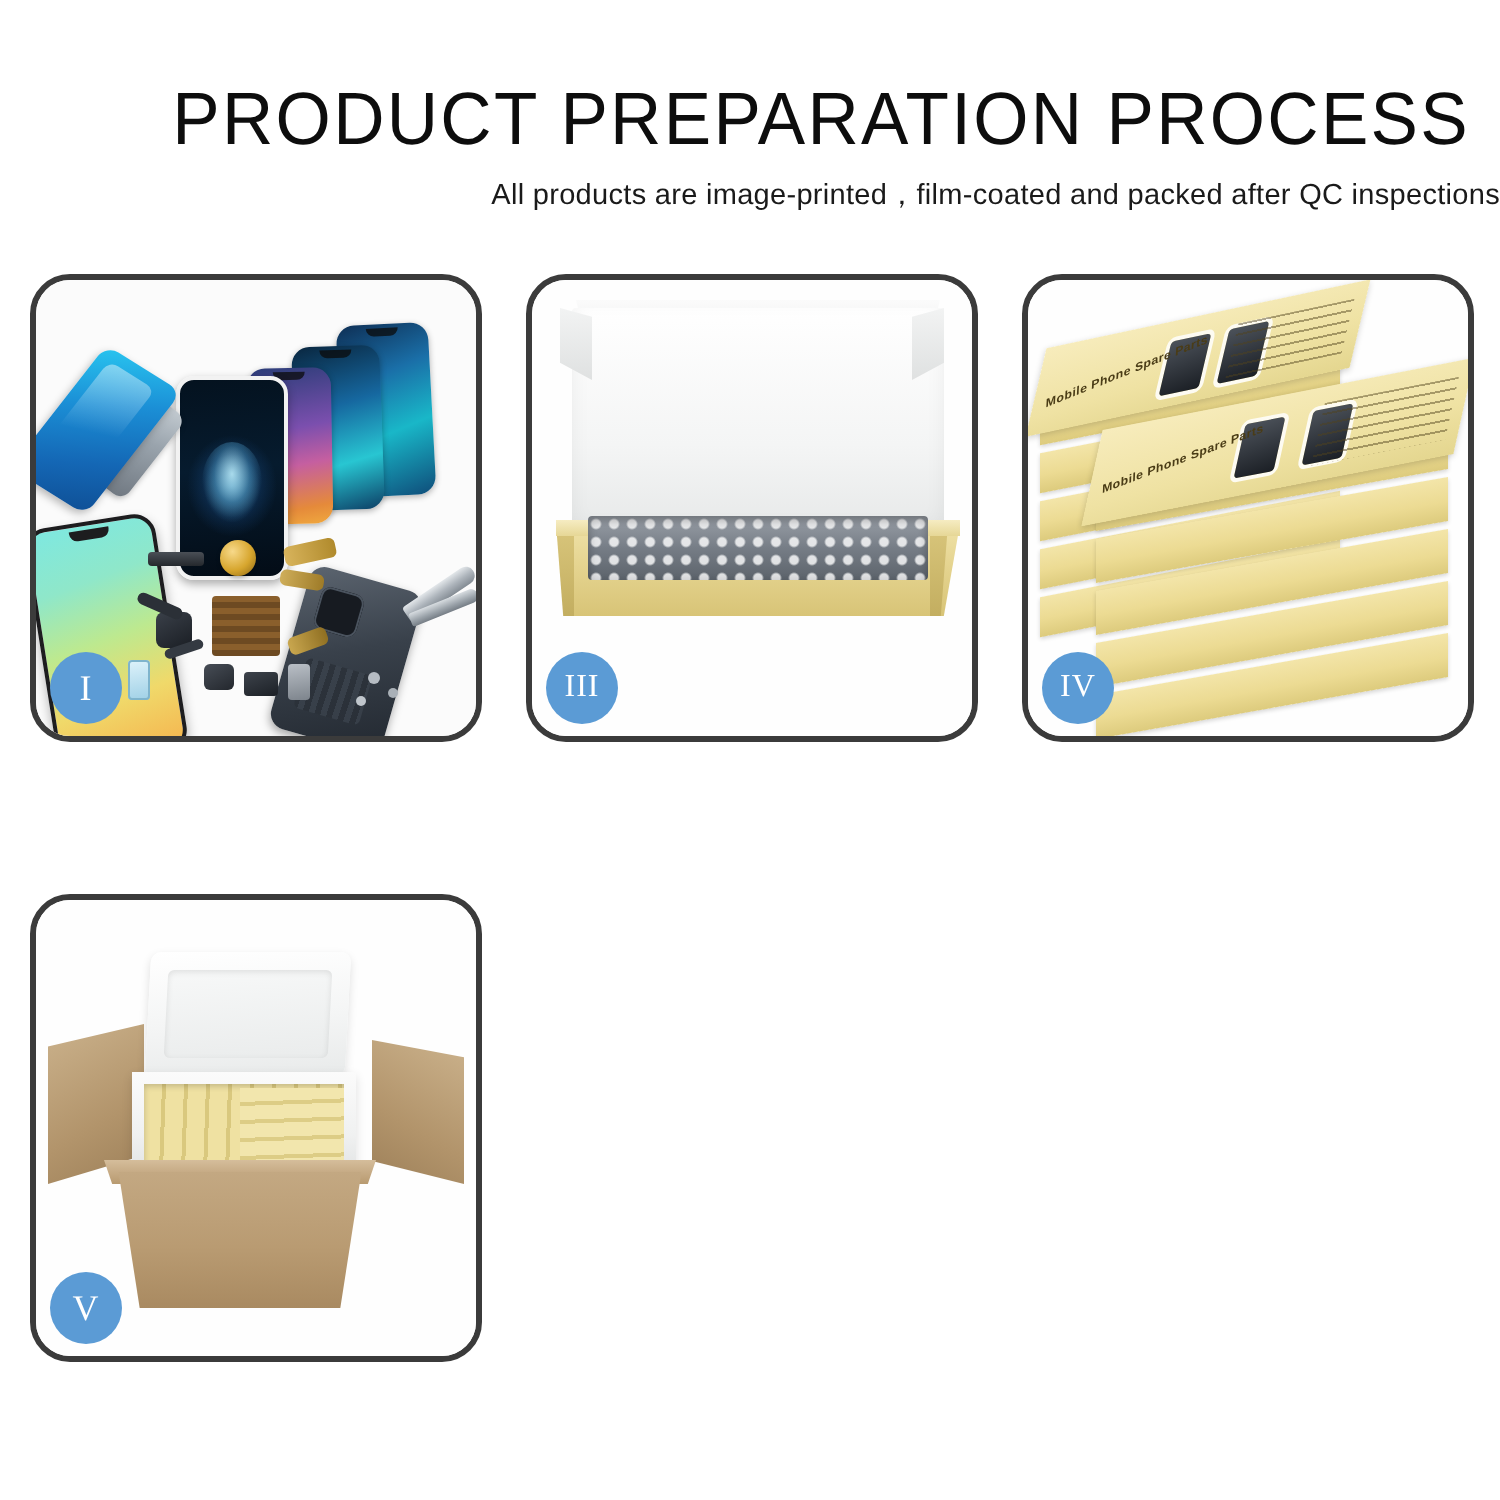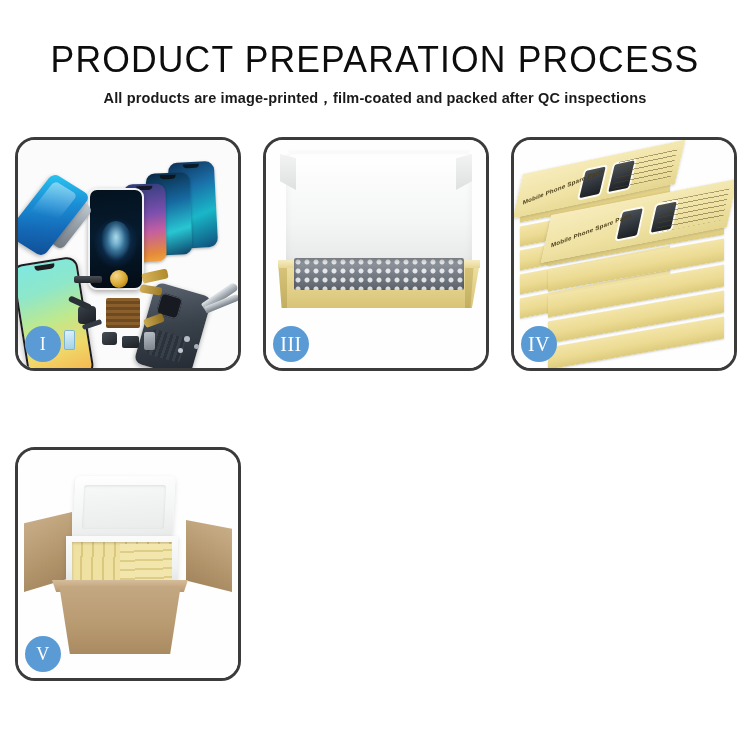--- a/index.html
+++ b/index.html
@@ -22,37 +22,37 @@
     background: #ffffff;
     box-sizing: border-box;
   }
 
   
   .header {
     position: absolute;
     left: 0;
     top: 38px;
     width: 750px;
-    text-align: center;
+    text-align: right;
   }
   .title {
     font-family: "Liberation Sans", sans-serif;
     font-size: 37px;
     font-weight: 400;
     letter-spacing: 1.2px;
     color: #0d0d0d;
     line-height: 44px;
     white-space: nowrap;
     transform: scaleX(0.96);
   }
   .subtitle {
     margin-top: 7px;
     font-family: "Liberation Sans", sans-serif;
     font-size: 14.5px;
-    font-weight: 700;
+    font-weight: 400;
     letter-spacing: 0.15px;
     color: #1a1a1a;
     line-height: 19px;
     white-space: nowrap;
   }
 
   
   .grid {
     position: absolute;
     left: 15px;
@@ -90,21 +90,21 @@
     border-radius: 50%;
     background: #5b9bd5;
     color: #ffffff;
     font-family: "Liberation Serif", serif;
     font-size: 18px;
     line-height: 36px;
     text-align: center;
     letter-spacing: 0.5px;
     z-index: 40;
   }
-  .badge.wide { font-size: 20px; }
+  .badge.wide { font-size: 16px; }
 
   
   .p1-bg { position:absolute; inset:0; background:#fbfbfb; }
 
   .phone {
     position: absolute;
     border-radius: 9px;
     box-shadow: 0 1px 3px rgba(0,0,0,.30);
     overflow: hidden;
   }

